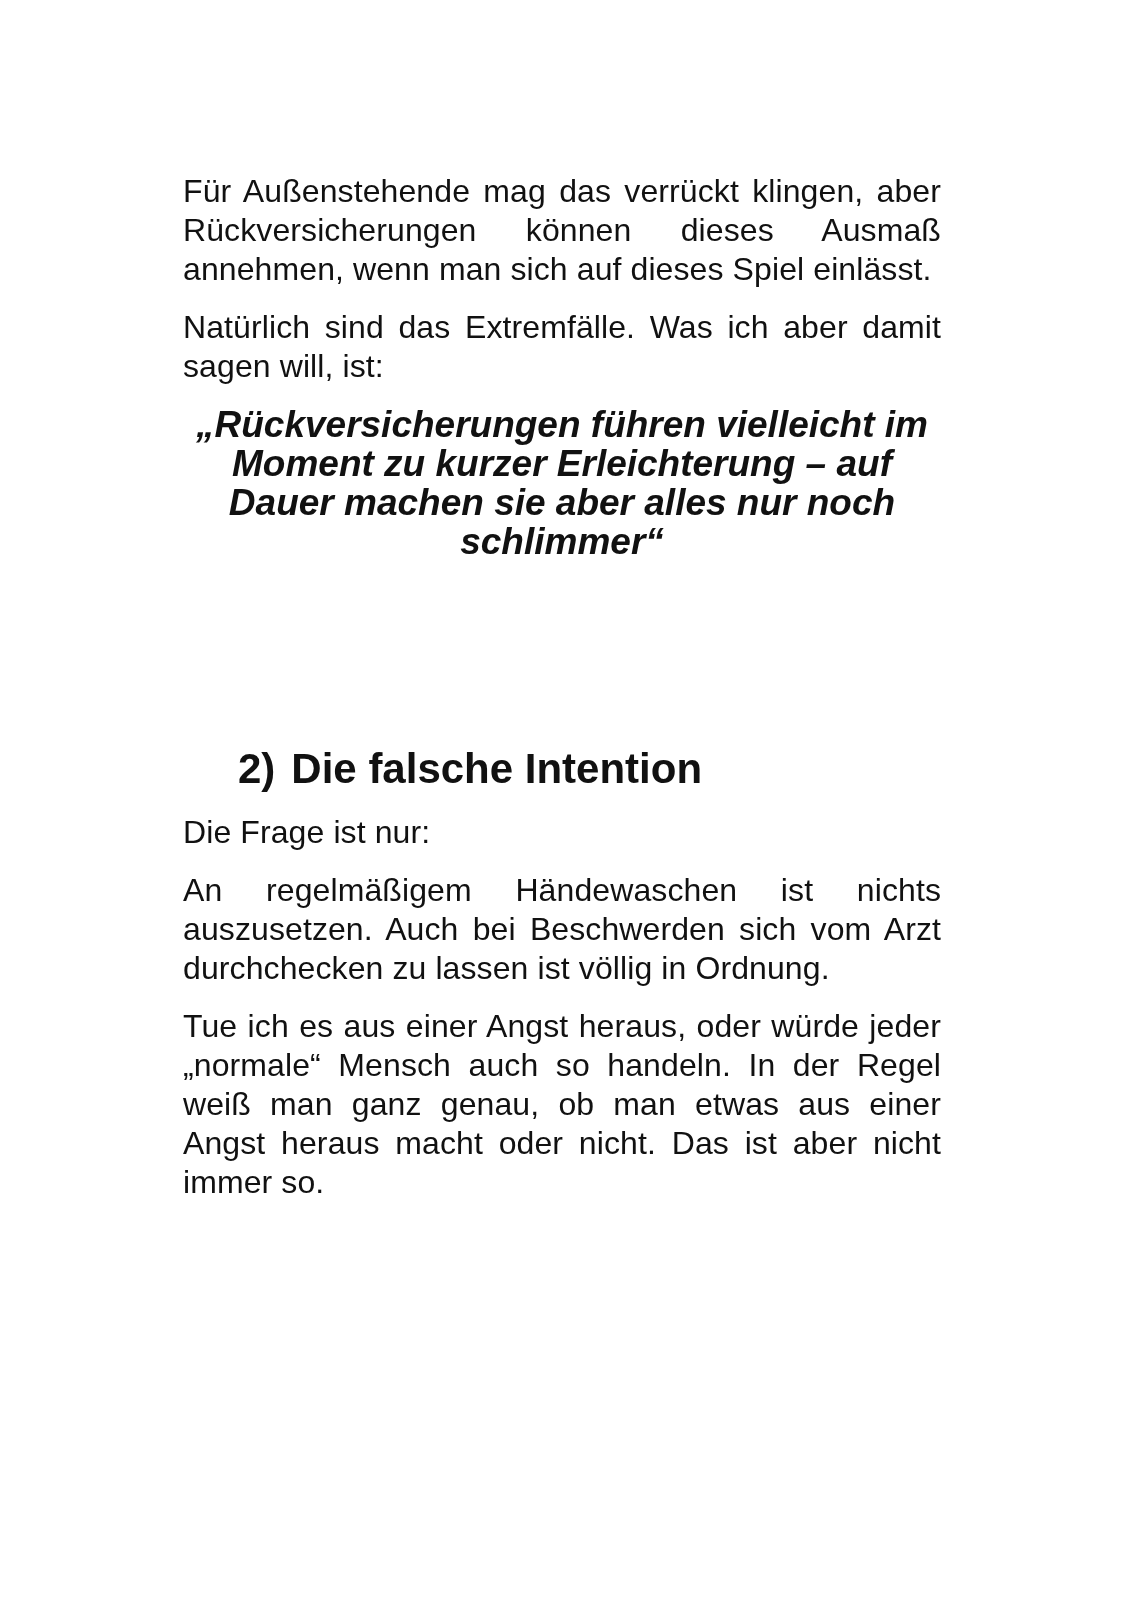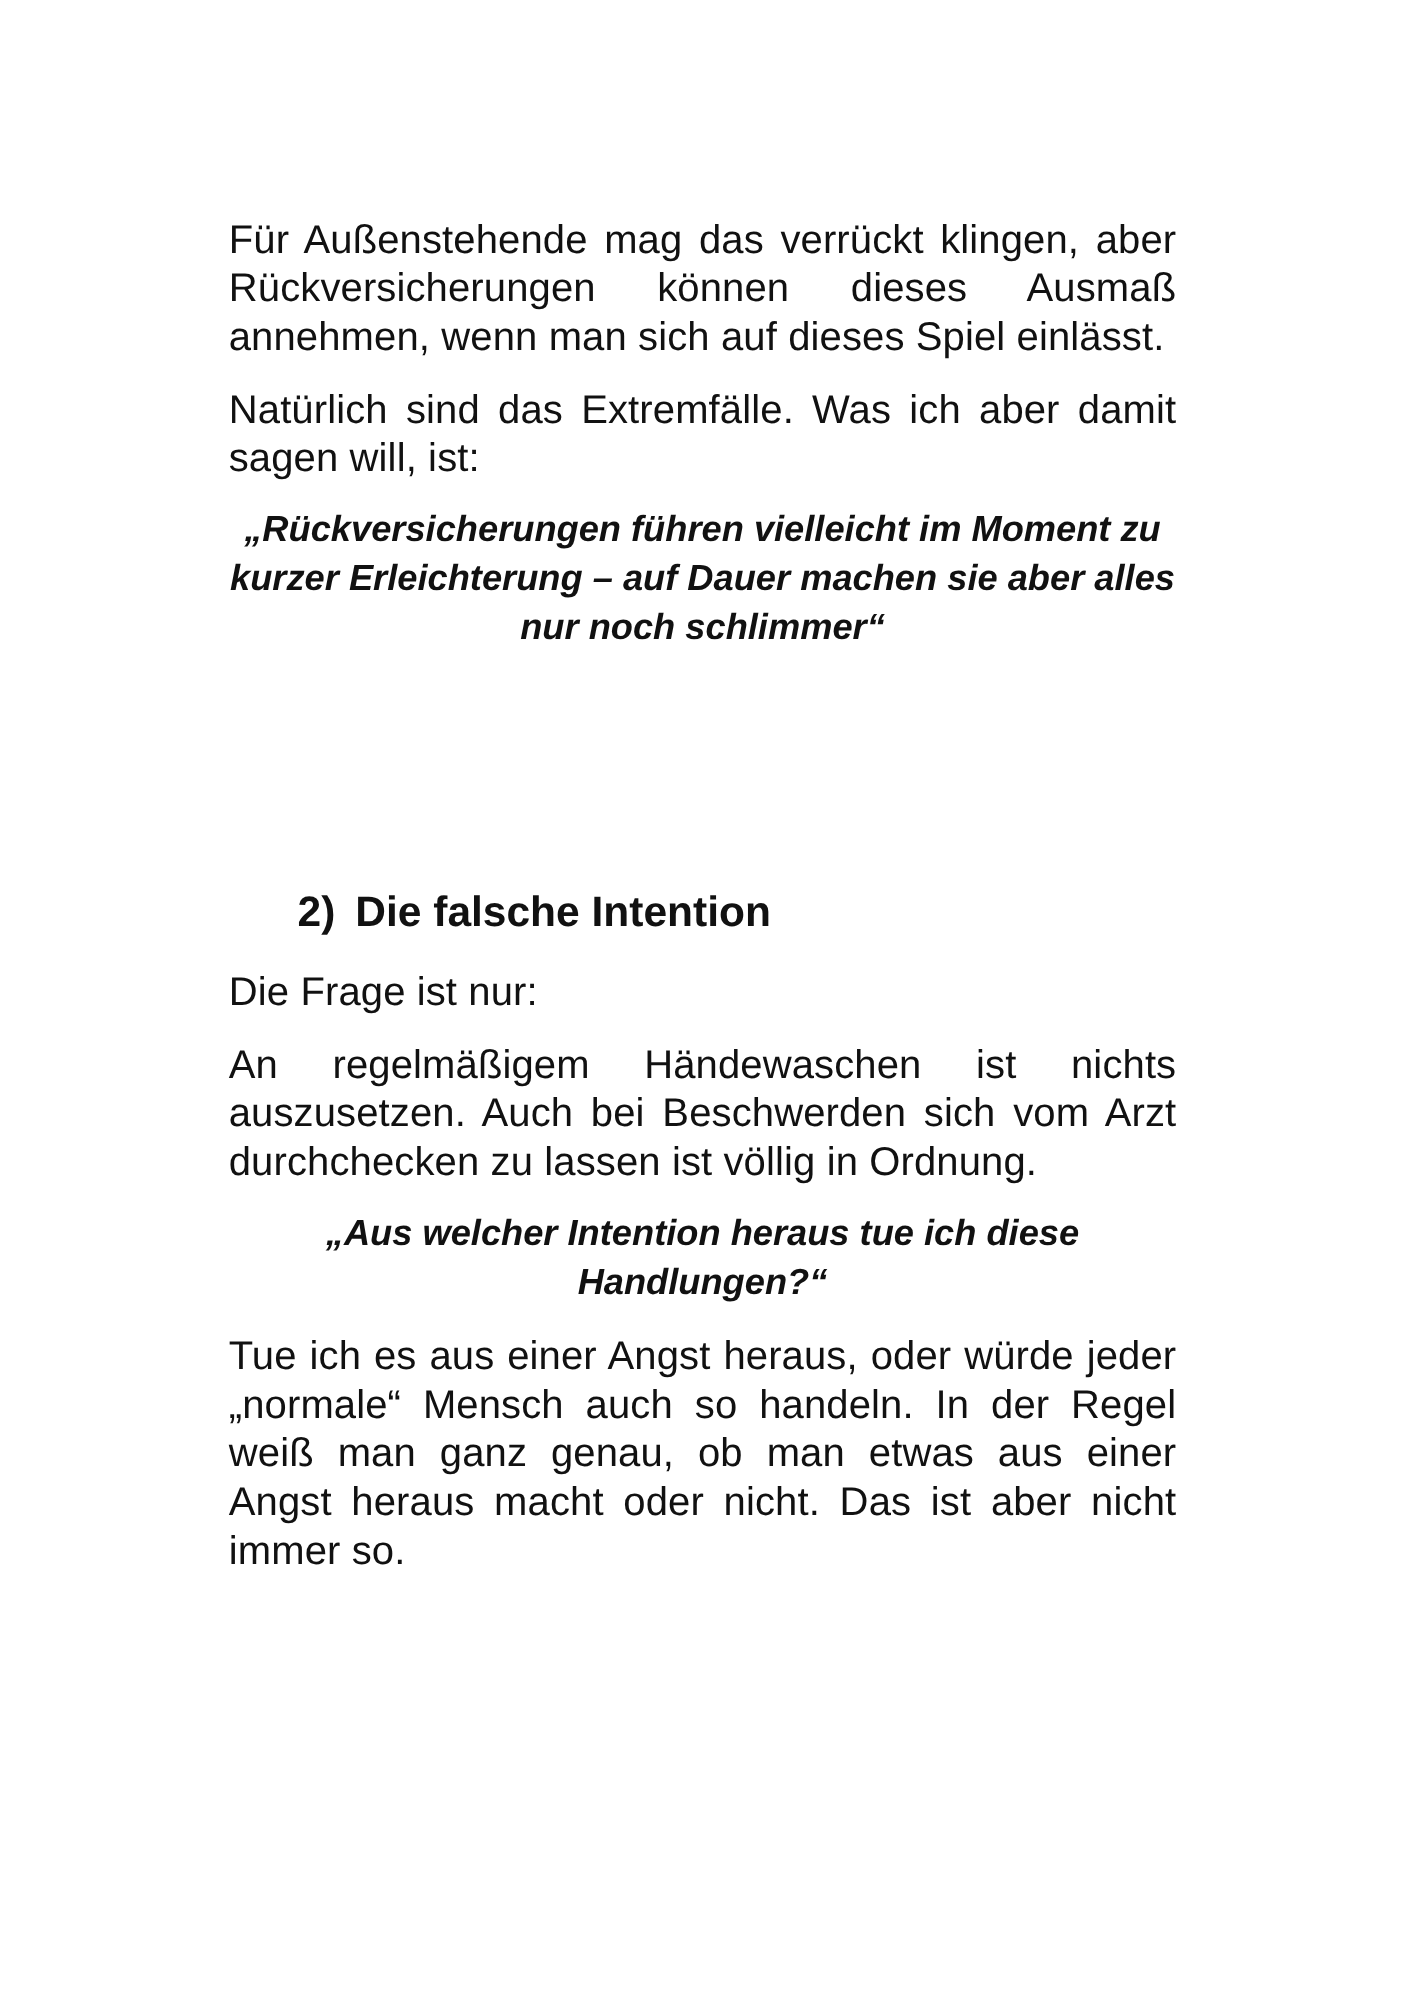--- a/index.html
+++ b/index.html
@@ -27,30 +27,30 @@
   }
   .body-p {
     margin: 0 0 19px 0;
     font-size: 32px;
     line-height: 39px;
     text-align: justify;
     letter-spacing: 0.1px;
   }
   .quote {
     margin: 0 0 19px 0;
-    font-size: 29px;
+    font-size: 37px;
     line-height: 39px;
     font-weight: bold;
     font-style: italic;
     text-align: center;
   }
   .section-heading {
     margin: 185px 0 21px 0;
     padding-left: 55px;
-    font-size: 34px;
+    font-size: 42px;
     line-height: 46px;
     font-weight: bold;
     text-align: left;
   }
   .section-heading .h-num {
     display: inline-block;
     margin-right: 16px;
   }
 </style>
 </head>
@@ -66,20 +66,19 @@
     <p class="quote">„Rückversicherungen führen vielleicht im Moment zu kurzer Erleichterung – auf Dauer machen sie aber alles nur noch schlimmer“</p>
 
     <h2 class="section-heading">
       <span class="h-num">2)</span><span class="h-title">Die falsche Intention</span>
     </h2>
 
     <p class="body-p">Die Frage ist nur:</p>
 
     <p class="body-p">An regelmäßigem Händewaschen ist nichts auszusetzen. Auch bei Beschwerden sich vom Arzt durchchecken zu lassen ist völlig in Ordnung.</p>
 
-    <p class="quote">„Aus welcher Intention heraus tue ich diese Handlungen?“</p>
 
     <p class="body-p">Tue ich es aus einer Angst heraus, oder würde jeder „normale“ Mensch auch so handeln. In der Regel weiß man ganz genau, ob man etwas aus einer Angst heraus macht oder nicht. Das ist aber nicht immer so.</p>
 
 
 
   </div>
 </div>
 
 </body></html>

